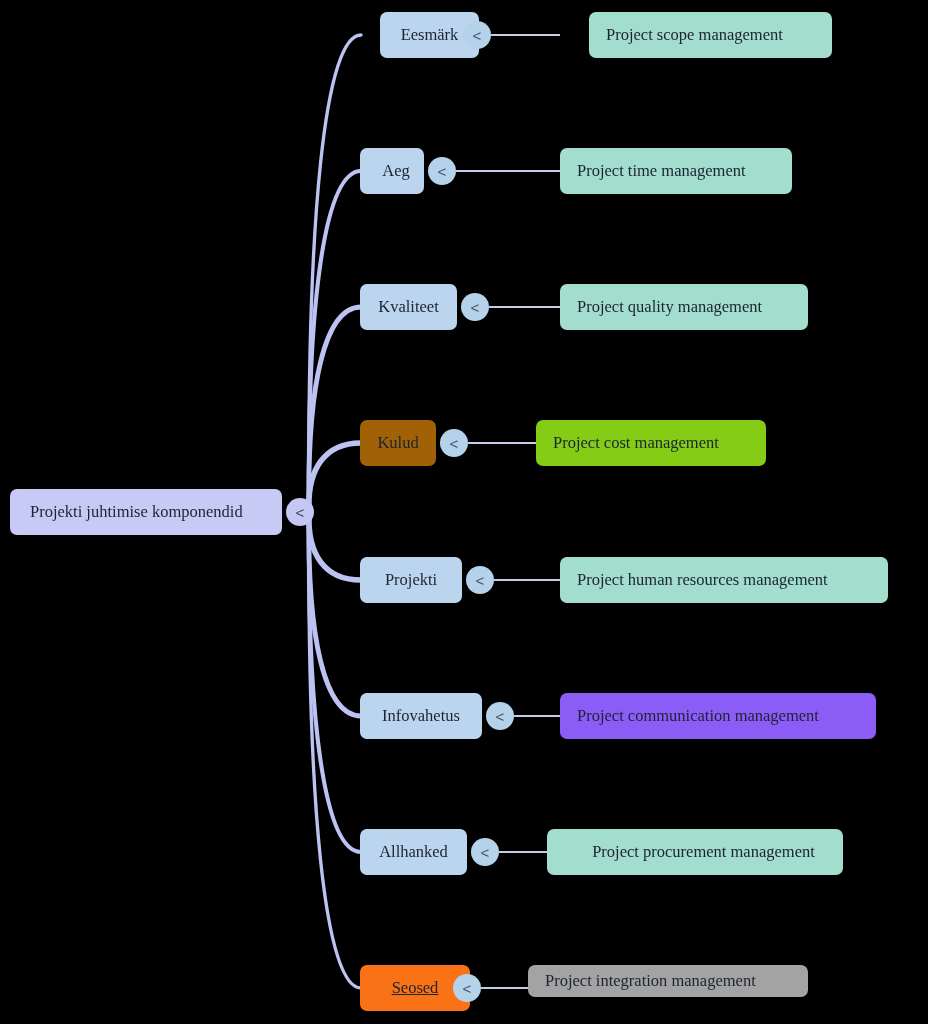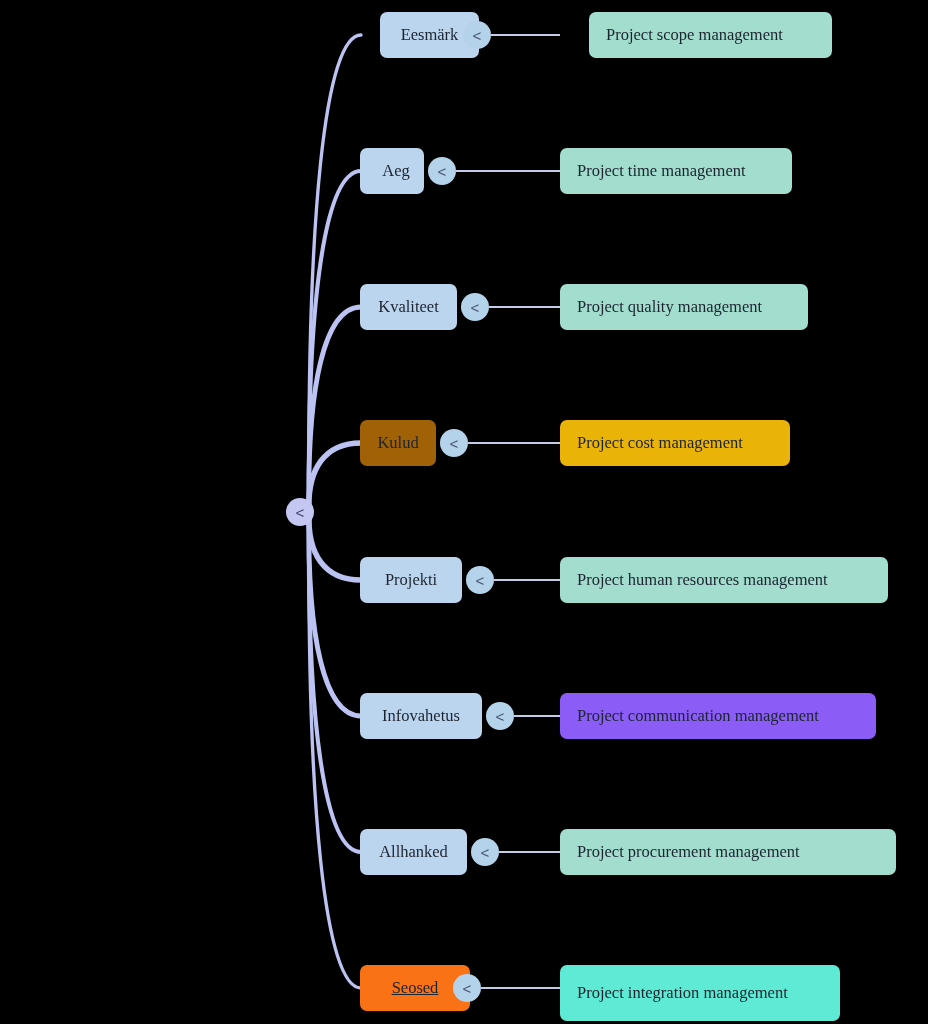--- a/index.html
+++ b/index.html
@@ -90,20 +90,23 @@
         <line x1="456" y1="171" x2="560" y2="171"></line>
         <line x1="489" y1="307" x2="560" y2="307"></line>
         <line x1="468" y1="443" x2="560" y2="443"></line>
         <line x1="494" y1="580" x2="560" y2="580"></line>
         <line x1="514" y1="716" x2="560" y2="716"></line>
         <line x1="499" y1="852" x2="560" y2="852"></line>
         <line x1="481" y1="988" x2="560" y2="988"></line>
       </g>
   </svg>
 
+  <div class="node node-root" id="root-node" style="left: 10px; top: 489px; width: 272px; height: 46px; background: rgb(199, 202, 245);">
+    <span>Projekti juhtimise komponendid</span>
+  </div>
   <div class="marker marker-root" id="root-marker" style="left: 286px; top: 498px; background: rgb(195, 199, 242);">
     <span>&lt;</span>
   </div>
 
   <div id="nodes">
       <div class="node node-branch" style="left: 360px; top: 12px; width: 99px; height: 46px; background: rgb(188, 213, 238); margin-left: 20px;">
         <span>Eesmärk</span>
       </div>
       <div class="marker marker-branch" style="left: 463px; top: 21px;">
         <span>&lt;</span>
@@ -128,21 +131,21 @@
       </div>
       <div class="node node-leaf" style="left: 560px; top: 284px; width: 248px; height: 46px; background: rgb(162, 221, 205);">
         <span>Project quality management</span>
       </div>
       <div class="node node-branch" style="left: 360px; top: 420px; width: 76px; height: 46px; background: #a16207;">
         <span>Kulud</span>
       </div>
       <div class="marker marker-branch" style="left: 440px; top: 429px;">
         <span>&lt;</span>
       </div>
-      <div class="node node-leaf" style="left: 560px; top: 420px; width: 230px; height: 46px; background: #eab308;">
+      <div class="node node-leaf" style="left: 536px; top: 420px; width: 230px; height: 46px; background: #84cc16;">
         <span>Project cost management</span>
       </div>
       <div class="node node-branch" style="left: 360px; top: 557px; width: 102px; height: 46px; background: rgb(188, 213, 238);">
         <span>Projekti</span>
       </div>
       <div class="marker marker-branch" style="left: 466px; top: 566px;">
         <span>&lt;</span>
       </div>
       <div class="node node-leaf" style="left: 560px; top: 557px; width: 328px; height: 46px; background: rgb(162, 221, 205); align-items: center;">
         <span>Project human resources management</span>
@@ -155,27 +158,27 @@
       </div>
       <div class="node node-leaf" style="left: 560px; top: 693px; width: 316px; height: 46px; background: #8b5cf6;">
         <span>Project communication management</span>
       </div>
       <div class="node node-branch" style="left: 360px; top: 829px; width: 107px; height: 46px; background: rgb(188, 213, 238); text-align: right;">
         <span>Allhanked</span>
       </div>
       <div class="marker marker-branch" style="left: 471px; top: 838px;">
         <span>&lt;</span>
       </div>
-      <div class="node node-leaf" style="left: 560px; top: 829px; width: 336px; height: 46px; background: rgb(162, 221, 205);">
+      <div class="node node-leaf" style="left: 547px; top: 829px; width: 296px; height: 46px; background: rgb(162, 221, 205); justify-content: center;">
         <span>Project procurement management</span>
       </div>
       <div class="node node-branch" style="left: 360px; top: 965px; width: 110px; height: 46px; background: #f97316; text-decoration: underline;">
         <span>Seosed</span>
       </div>
       <div class="marker marker-branch" style="left: 453px; top: 974px;">
         <span>&lt;</span>
       </div>
-      <div class="node node-leaf" style="left: 560px; top: 965px; width: 280px; height: 56px; background: #5eead4;">
+      <div class="node node-leaf" style="left: 528px; top: 965px; width: 280px; height: 32px; background: #a3a3a3;">
         <span>Project integration management</span>
       </div>
     </div>
 
 </div>
 
 </body></html>

